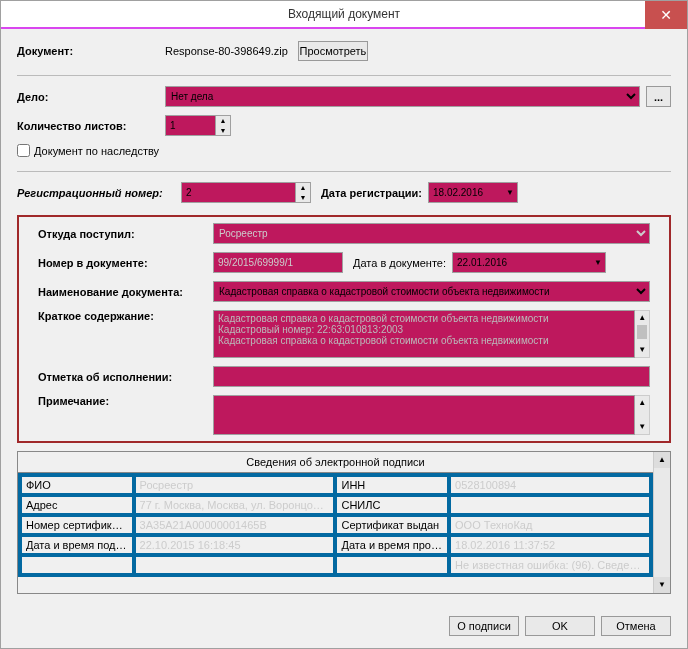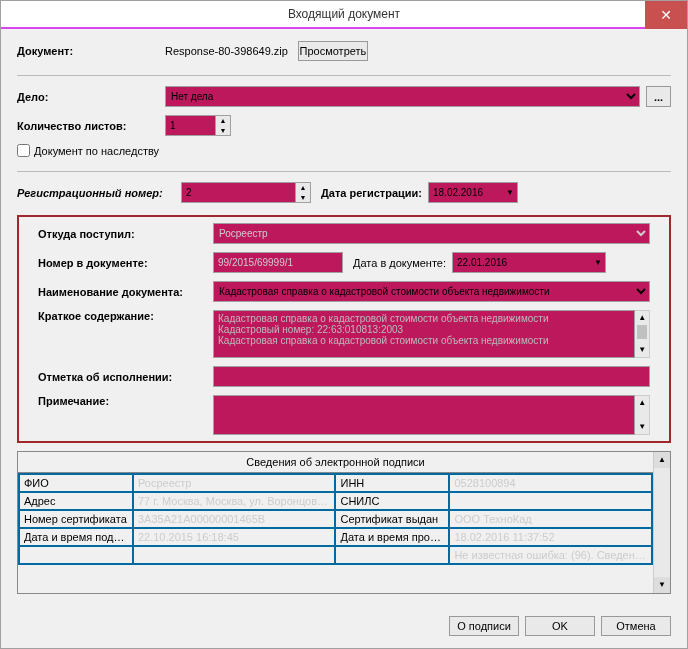--- a/index.html
+++ b/index.html
@@ -177,21 +177,21 @@
       padding: 4px;
       border-bottom: 1px solid #888;
       background: #f0f0f0;
     }
     table.sig {
       width: 100%;
       border-collapse: collapse;
       table-layout: fixed;
     }
     table.sig td {
-      border: 2px solid #0369a1;
+      border: 4px solid #0369a1;
       padding: 2px 4px;
       font-size: 11px;
       overflow: hidden;
       text-overflow: ellipsis;
       white-space: nowrap;
     }
     table.sig td.blur { color: #ccc; filter: blur(0.3px); }
     .footer {
       display: flex;
       justify-content: flex-end;

